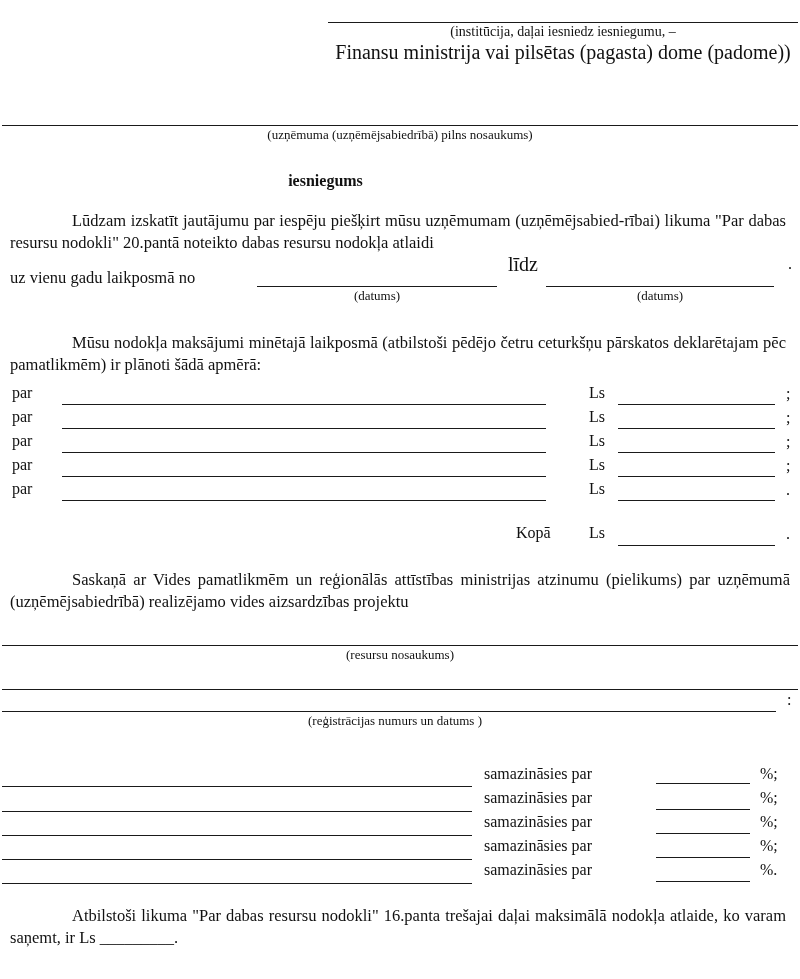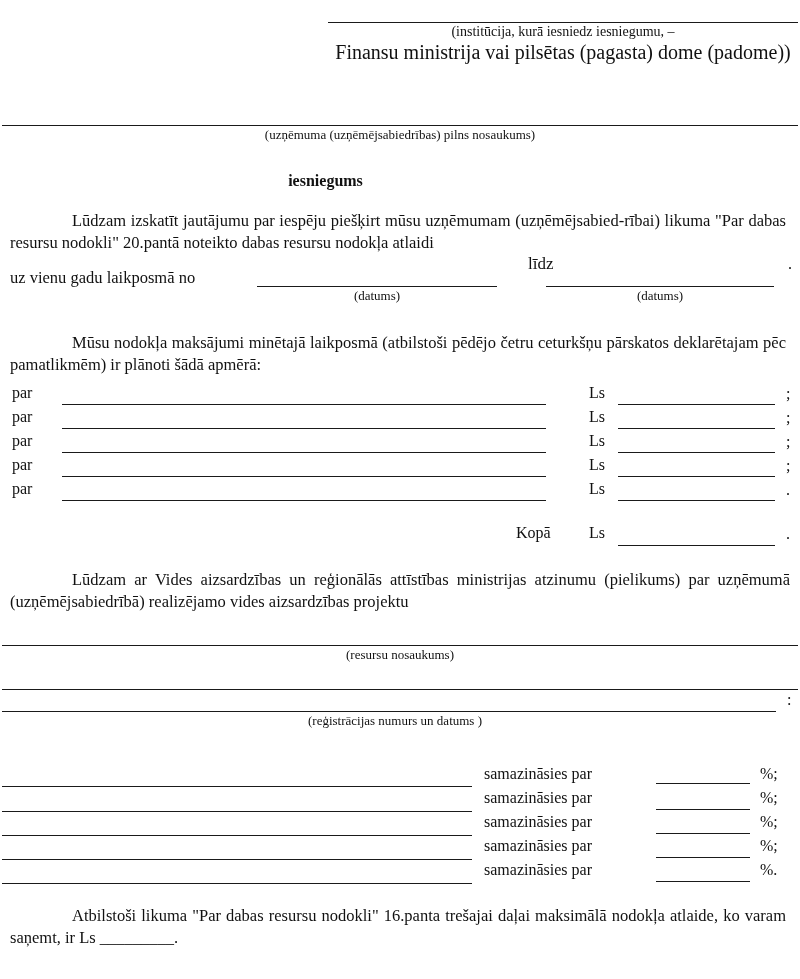--- a/index.html
+++ b/index.html
@@ -9,33 +9,33 @@
   .cap { position: absolute; font-size: 13px; text-align: center; white-space: nowrap; }
   .txt { position: absolute; font-size: 16px; white-space: nowrap; line-height: 20px; }
   .para { position: absolute; font-size: 16.5px; line-height: 22px; text-align: justify; }
   .indent { text-indent: 62px; }
   .title { position: absolute; left: 0; width: 651px; text-align: center; font-weight: bold; font-size: 16px; }
 </style>
 </head>
 <body>
 
 <div class="line" style="left:328px; top:22px; width:470px;"></div>
-<div class="cap" style="left:328px; width:470px; top:24px; font-size:14px;">(institūcija, kurā iesniedz iesniegumu, –</div>
+<div class="cap" style="left:328px; width:470px; top:24px; font-size:14px;">(institūcija, daļai iesniedz iesniegumu, –</div>
 <div class="cap" style="left:328px; width:470px; top:41px; font-size:20px;">Finansu ministrija vai pilsētas (pagasta) dome (padome))</div>
 
 <div class="line" style="left:2px; top:125px; width:796px;"></div>
-<div class="cap" style="left:0; width:800px; top:127px;">(uzņēmuma (uzņēmējsabiedrības) pilns nosaukums)</div>
+<div class="cap" style="left:0; width:800px; top:127px;">(uzņēmuma (uzņēmējsabiedrībā) pilns nosaukums)</div>
 
 <div class="title" style="top:172px;">iesniegums</div>
 
 <div class="para indent" style="left:10px; top:210px; width:776px;">Lūdzam izskatīt jautājumu par iespēju piešķirt mūsu uzņēmumam (uzņēmējsabied-rībai) likuma "Par dabas resursu nodokli" 20.pantā noteikto dabas resursu nodokļa atlaidi</div>
 <div class="txt" style="left:10px; top:268px; font-size:16.5px;">uz vienu gadu laikposmā no</div>
 <div class="line" style="left:257px; top:286px; width:240px;"></div>
 <div class="cap" style="left:257px; width:240px; top:288px;">(datums)</div>
-<div class="txt" style="left:528px; top:254px; font-size:17px;text-align:center;">līdz</div>
+<div class="txt" style="left:508px; top:254px; font-size:20px;text-align:center;">līdz</div>
 <div class="line" style="left:546px; top:286px; width:228px;"></div>
 <div class="cap" style="left:546px; width:228px; top:288px;">(datums)</div>
 <div class="txt" style="left:788px; top:254px;">.</div>
 
 <div class="para indent" style="left:10px; top:332px; width:776px;">Mūsu nodokļa maksājumi minētajā laikposmā (atbilstoši pēdējo četru ceturkšņu pārskatos deklarētajam pēc pamatlikmēm) ir plānoti šādā apmērā:</div>
 
 <div>
   <div>
     <div class="txt" style="left:12px; top:383px;">par</div>
     <div class="line" style="left:62px; top:404px; width:484px;"></div>
@@ -73,21 +73,21 @@
   </div>
 </div>
 
 <div>
   <div class="txt" style="left:516px; top:523px;">Kopā</div>
   <div class="txt" style="left:589px; top:523px;">Ls</div>
   <div class="line" style="left:618px; top:545px; width:157px;"></div>
   <div class="txt" style="left:786px; top:524px;">.</div>
 </div>
 
-<div class="para indent" style="left:10px; top:569px; width:780px;">Lūdzam ar Vides aizsardzības un reģionālās attīstības ministrijas atzinumu (pielikums) par uzņēmumā (uzņēmējsabiedrībā) realizējamo vides aizsardzības projektu</div>
+<div class="para indent" style="left:10px; top:569px; width:780px;">Saskaņā ar Vides pamatlikmēm un reģionālās attīstības ministrijas atzinumu (pielikums) par uzņēmumā (uzņēmējsabiedrībā) realizējamo vides aizsardzības projektu</div>
 
 <div class="line" style="left:2px; top:645px; width:796px;"></div>
 <div class="cap" style="left:0; width:800px; top:647px;">(resursu nosaukums)</div>
 
 <div class="line" style="left:2px; top:689px; width:796px;"></div>
 <div class="txt" style="left:787px; top:690px;">:</div>
 <div class="line" style="left:2px; top:711px; width:774px;"></div>
 <div class="cap" style="left:0; width:790px; top:713px;">(reģistrācijas numurs un datums )</div>
 
 <div>

